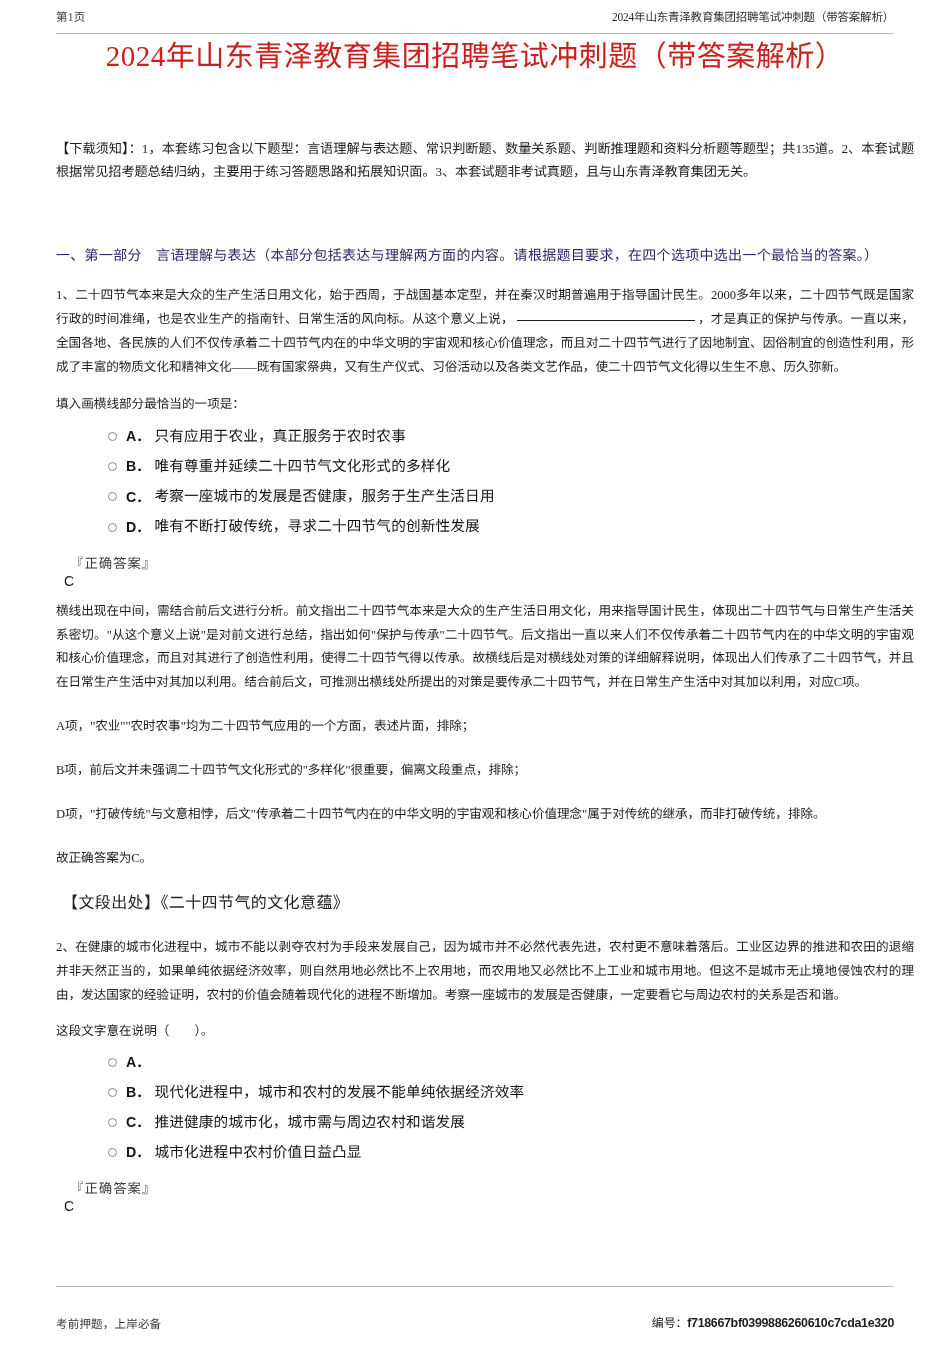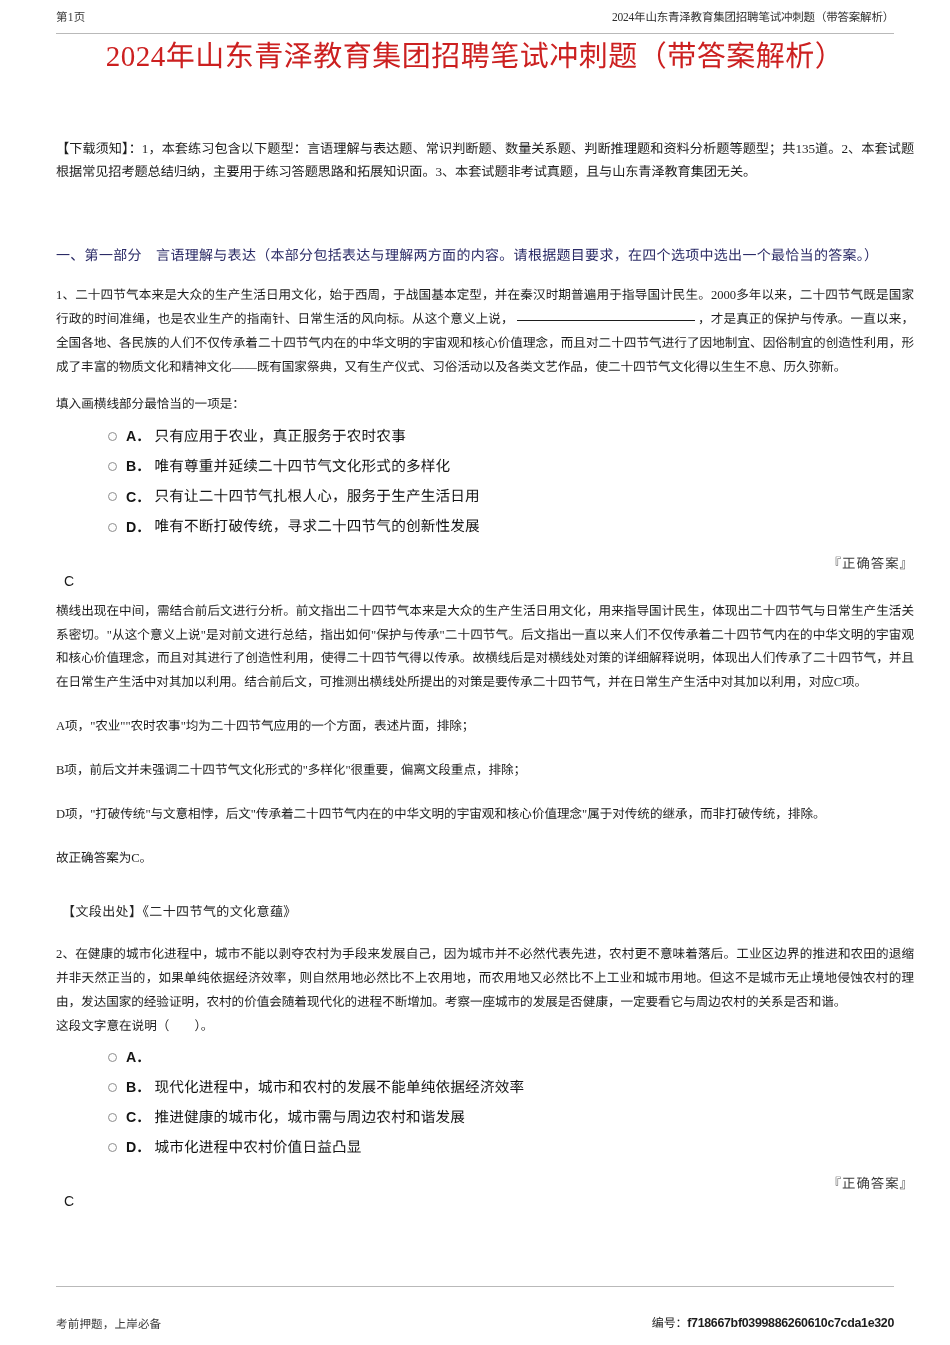--- a/index.html
+++ b/index.html
@@ -147,21 +147,20 @@
   .opt-text {
     letter-spacing: 0.2px;
   }
 
   .ans-label {
     margin-top: 14px;
     margin-left: 14px;
     font-size: 13.4px;
     color: #3a3a3a;
     letter-spacing: 1px;
-    text-align: right;
   }
   .ans-value {
     margin-top: 1px;
     margin-left: 8px;
     font-family: "Liberation Sans", sans-serif;
     font-size: 14px;
     color: #1a1a1a;
   }
 
   .expl-para {
@@ -169,23 +168,23 @@
     font-size: 12.6px;
     line-height: 1.9;
     text-align: justify;
     color: #1d1d1d;
     letter-spacing: -0.05px;
   }
   .expl-para.tight { margin-top: 11px; }
   .expl-para.gap   { margin-top: 20px; }
 
   .source-line {
-    margin-top: 30px;
+    margin-top: 18px;
     margin-left: 6px;
-    font-size: 13px;
+    font-size: 16px;
     color: #242424;
     letter-spacing: 0.4px;
   }
 
   
   .run-footer {
     position: absolute;
     bottom: 14px;
     left: 56px;
     right: 56px;
@@ -245,21 +244,21 @@
           <span class="opt-text">只有应用于农业，真正服务于农时农事</span>
         </div>
         <div class="option-row">
           <span class="radio"></span>
           <span class="opt-letter">B．</span>
           <span class="opt-text">唯有尊重并延续二十四节气文化形式的多样化</span>
         </div>
         <div class="option-row">
           <span class="radio"></span>
           <span class="opt-letter">C．</span>
-          <span class="opt-text">只有让二十四节气扎根人心，服务于生产生活日用</span>
+          <span class="opt-text">考察一座城市的发展是否健康，服务于生产生活日用</span>
         </div>
         <div class="option-row">
           <span class="radio"></span>
           <span class="opt-letter">D．</span>
           <span class="opt-text">唯有不断打破传统，寻求二十四节气的创新性发展</span>
         </div>
       </div>
 
       <div class="ans-label">『正确答案』</div>
       <div class="ans-value">C</div>
@@ -270,21 +269,21 @@
       <div class="expl-para gap">B项，前后文并未强调二十四节气文化形式的"多样化"很重要，偏离文段重点，排除；</div>
       <div class="expl-para gap">D项，"打破传统"与文意相悖，后文"传承着二十四节气内在的中华文明的宇宙观和核心价值理念"属于对传统的继承，而非打破传统，排除。</div>
       <div class="expl-para gap">故正确答案为C。</div>
 
       <div class="source-line">【文段出处】《二十四节气的文化意蕴》</div>
     </div>
 
     <div class="q-block" style="margin-top:22px;">
       <div class="q-stem">2、在健康的城市化进程中，城市不能以剥夺农村为手段来发展自己，因为城市并不必然代表先进，农村更不意味着落后。工业区边界的推进和农田的退缩并非天然正当的，如果单纯依据经济效率，则自然用地必然比不上农用地，而农用地又必然比不上工业和城市用地。但这不是城市无止境地侵蚀农村的理由，发达国家的经验证明，农村的价值会随着现代化的进程不断增加。考察一座城市的发展是否健康，一定要看它与周边农村的关系是否和谐。</div>
 
-      <div class="q-prompt" style="margin-top:0;">这段文字意在说明（　　）。</div>
+      <div class="q-prompt" style="margin-top:12px;">这段文字意在说明（　　）。</div>
 
       <div class="options">
         <div class="option-row">
           <span class="radio"></span>
           <span class="opt-letter">A．</span>
         </div>
         <div class="option-row">
           <span class="radio"></span>
           <span class="opt-letter">B．</span>
           <span class="opt-text">现代化进程中，城市和农村的发展不能单纯依据经济效率</span>

